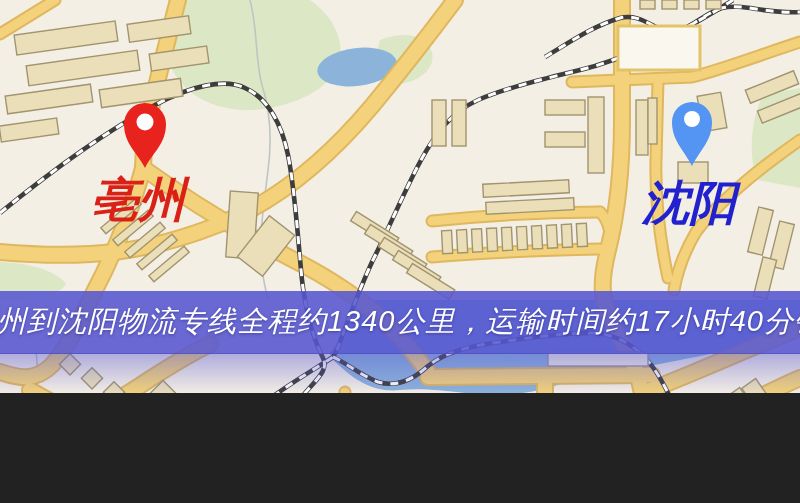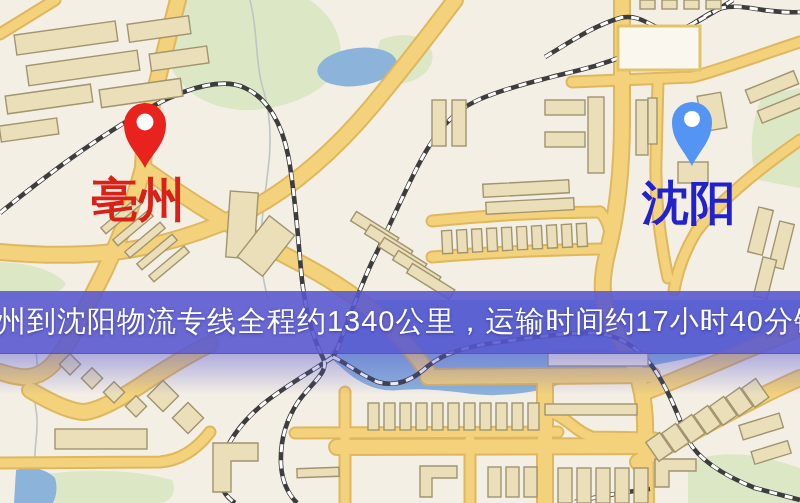--- a/index.html
+++ b/index.html
@@ -1,19 +1,20 @@
 <!DOCTYPE html>
 <html><head>
 <meta charset="utf-8">
 <style>
   html,body{margin:0;padding:0;background:#222;}
   .stage{
-    position:relative;width:800px;height:503px;overflow:hidden;
+    position:relative;width:800px;height:393px;overflow:hidden;
     font-family:"Liberation Sans","DejaVu Sans",sans-serif;
     background:#f4efe5;
+    font-style:italic;
   }
   .stage svg{position:absolute;left:0;top:0;display:block;}
   
   .green{fill:#dce8c5;stroke:none;}
   .water{fill:#8cb3da;stroke:none;}
   .stream{fill:none;stroke:#bdc6c2;stroke-width:1.6;}
   .road-casing{fill:none;stroke:#dfb75e;stroke-linecap:round;stroke-linejoin:round;}
   .road-fill{fill:none;stroke:#f3d27b;stroke-linecap:round;stroke-linejoin:round;}
   .rc-major{stroke-width:18;} .rf-major{stroke-width:14;}
   .rc-minor{stroke-width:13;} .rf-minor{stroke-width:9;}

